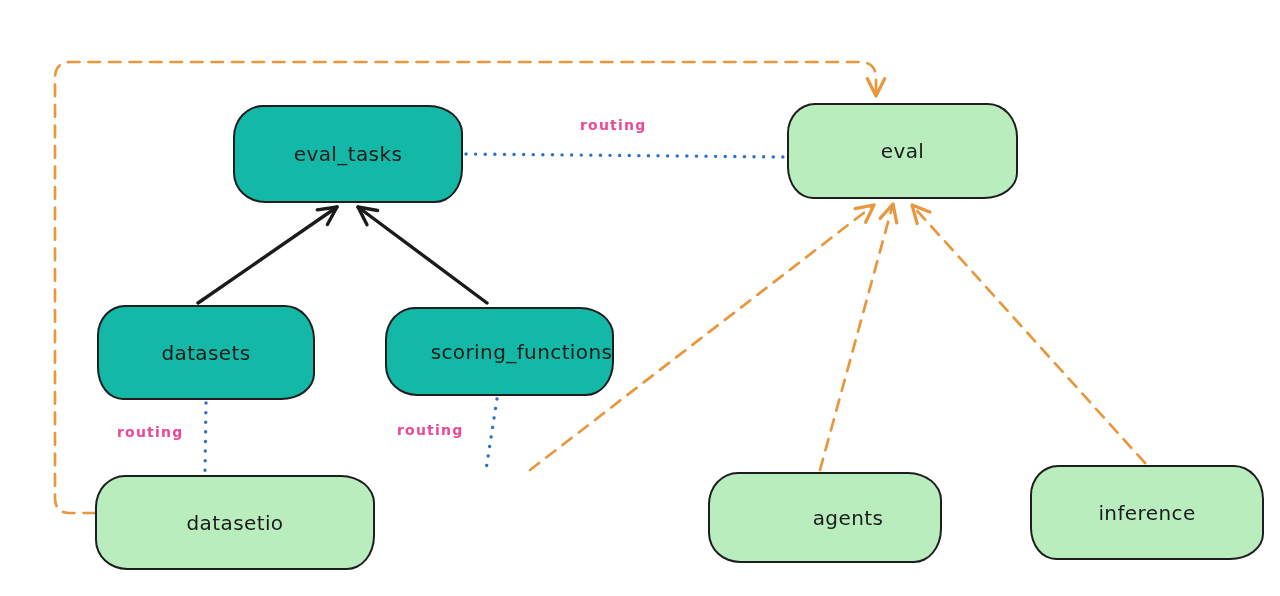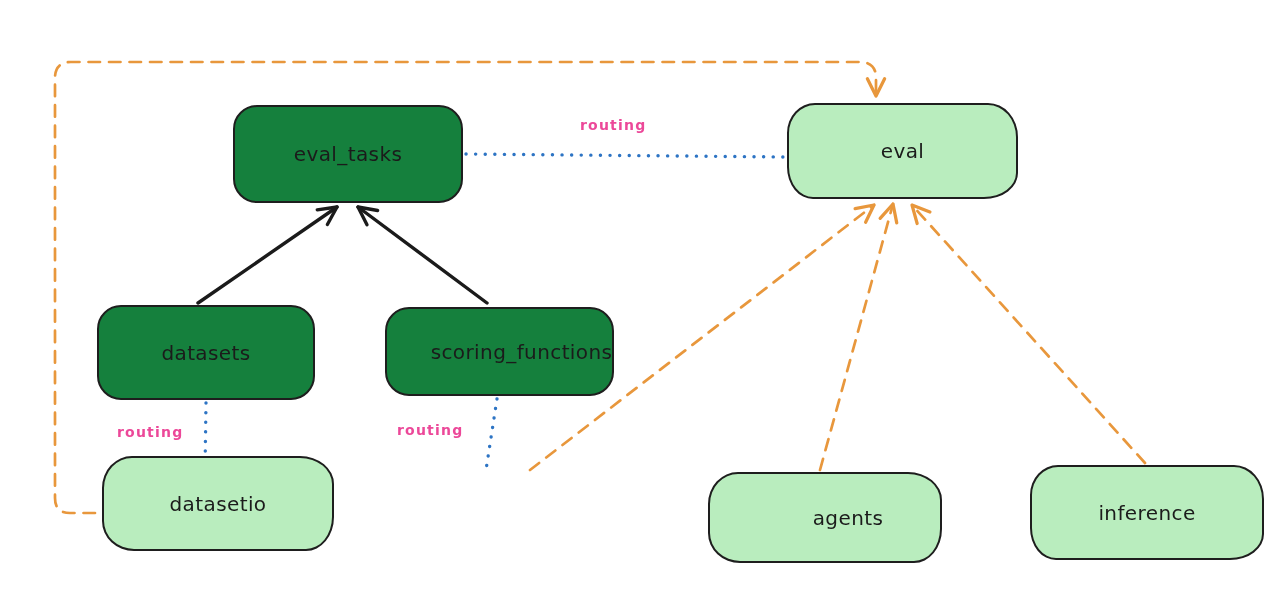--- a/index.html
+++ b/index.html
@@ -6,21 +6,21 @@
   .canvas{
     position:relative;width:1280px;height:596px;background:#ffffff;
     font-family:"DejaVu Sans", sans-serif;overflow:hidden;
   }
   .connector-layer{position:absolute;left:0;top:0;width:1280px;height:596px;}
   .node{
     position:absolute;display:flex;align-items:center;justify-content:center;
     border:2.6px solid #1e1e1e;font-size:20px;color:#1b1b1b;
     letter-spacing:0.4px;box-sizing:border-box;
   }
-  .node.blue{background:#15803d;border-radius:24px;}
+  .node.blue{background:#14b8a6;}
   .node.green{background:#b9edbe;}
   .r1{border-radius:30px 34px 28px 32px / 32px 28px 34px 30px;}
   .r2{border-radius:28px 30px 34px 26px / 30px 34px 26px 32px;}
   .edge-label{
     position:absolute;color:#ec4899;font-size:14px;font-weight:700;
     letter-spacing:1.2px;white-space:nowrap;
   }
 </style>
 </head>
 <body>
@@ -59,21 +59,21 @@
   </div>
 
   <div class="node green r2" style="left:787px;top:103px;width:231px;height:96px;">
     <span>eval</span>
   </div>
 
   <div class="node blue r1" style="left:385px;top:307px;width:229px;height:89px;padding-left:44px;">
     <span>scoring_functions</span>
   </div>
 
-  <div class="node green r1" style="left:95px;top:456px;width:232px;height:95px;margin-left:7px;">
+  <div class="node green r1" style="left:95px;top:475px;width:280px;height:95px;">
     <span>datasetio</span>
   </div>
 
 
   <div class="node green r1" style="left:708px;top:472px;width:234px;height:91px;padding-left:46px;">
     <span>agents</span>
   </div>
 
   <div class="node green r2" style="left:1023px;top:465px;width:234px;height:95px;margin-left:7px;">
     <span>inference</span>

